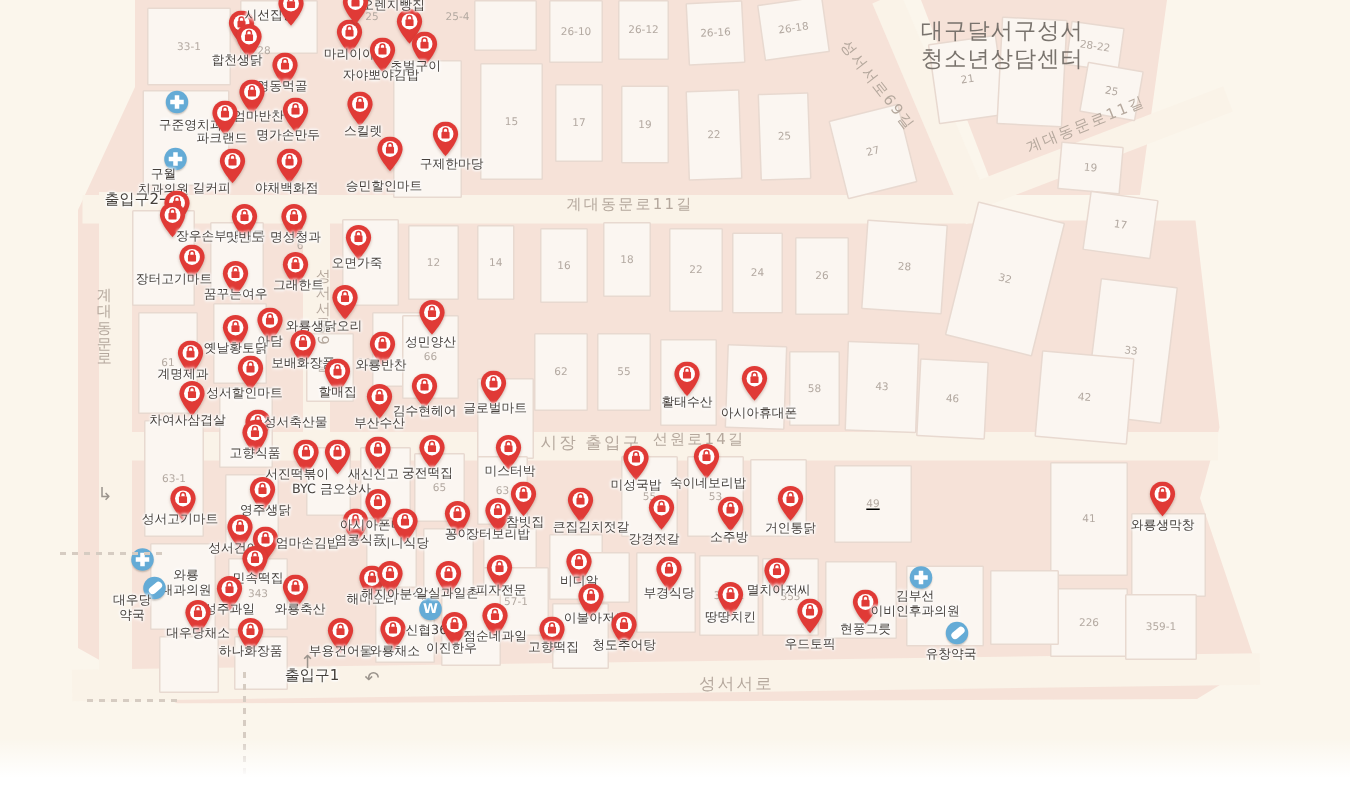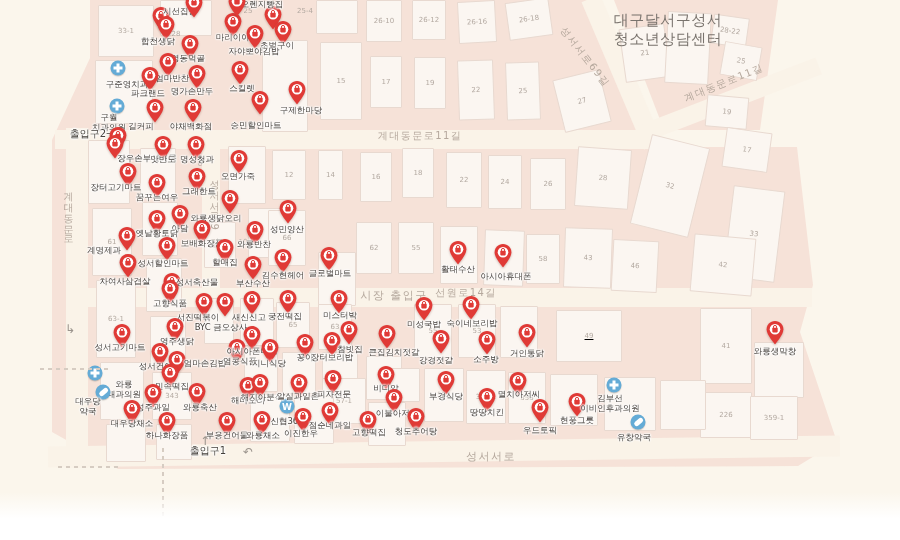--- a/index.html
+++ b/index.html
@@ -177,21 +177,21 @@
       <div class="bldg" style="left: 550px; top: 374px; width: 48px; height: 52px;"></div>
       <div class="bldg" style="left: 604px; top: 377px; width: 52px; height: 54px;"></div>
       <div class="bldg" style="left: 660px; top: 380px; width: 46px; height: 50px;"></div>
       <div class="bldg" style="left: 414px; top: 304px; width: 38px; height: 54px;">
         <span>55</span>
       </div>
       <div class="bldg" style="left: 458px; top: 304px; width: 38px; height: 54px;">
         <span>53</span>
       </div>
       <div class="bldg" style="left: 500px; top: 306px; width: 38px; height: 52px;"></div>
-      <div class="bldg" style="left: 556px; top: 310px; width: 66px; height: 52px; text-decoration: underline;">
+      <div class="bldg" style="left: 556px; top: 310px; width: 52px; height: 52px; text-decoration: underline;">
         <span>49</span>
       </div>
       <div class="bldg" style="left: 228px; top: 146px; width: 38px; height: 58px;"></div>
       <div class="bldg" style="left: 272px; top: 150px; width: 34px; height: 50px;">
         <span>12</span>
       </div>
       <div class="bldg" style="left: 248px; top: 208px; width: 34px; height: 50px;"></div>
       <div class="bldg" style="left: 268px; top: 210px; width: 38px; height: 56px;">
         <span>66</span>
       </div>
@@ -464,21 +464,21 @@
           <rect x="6.3" y="6.8" width="5.4" height="4.6" rx="0.8" fill="#e03a36"></rect>
           <path d="M7.4 7 v-1 a1.6 1.6 0 0 1 3.2 0 v1" fill="none" stroke="#e03a36" stroke-width="1"></path>
         </svg></div>
       <div class="poi-label" style="left: 202px; top: 243px;">보배화장품</div>
       <div class="pin" style="left: 118px; top: 227px;"><svg width="18" height="24" viewBox="0 0 18 24">
           <path d="M9 0C4.1 0 .6 3.7 .6 8.4 C.6 13.9 9 23.2 9 23.2 C9 23.2 17.4 13.9 17.4 8.4 C17.4 3.7 13.9 0 9 0Z" fill="#e03a36"></path>
           <circle cx="9" cy="8.3" r="5.3" fill="#fff"></circle>
           <rect x="6.3" y="6.8" width="5.4" height="4.6" rx="0.8" fill="#e03a36"></rect>
           <path d="M7.4 7 v-1 a1.6 1.6 0 0 1 3.2 0 v1" fill="none" stroke="#e03a36" stroke-width="1"></path>
         </svg></div>
-      <div class="poi-label" style="left: 104px; top: 250px;">계명제과</div>
+      <div class="poi-label" style="left: 122px; top: 250px;">계명제과</div>
       <div class="pin" style="left: 119px; top: 254px;"><svg width="18" height="24" viewBox="0 0 18 24">
           <path d="M9 0C4.1 0 .6 3.7 .6 8.4 C.6 13.9 9 23.2 9 23.2 C9 23.2 17.4 13.9 17.4 8.4 C17.4 3.7 13.9 0 9 0Z" fill="#e03a36"></path>
           <circle cx="9" cy="8.3" r="5.3" fill="#fff"></circle>
           <rect x="6.3" y="6.8" width="5.4" height="4.6" rx="0.8" fill="#e03a36"></rect>
           <path d="M7.4 7 v-1 a1.6 1.6 0 0 1 3.2 0 v1" fill="none" stroke="#e03a36" stroke-width="1"></path>
         </svg></div>
       <div class="poi-label" style="left: 125px; top: 281px;">차여사삼겹살</div>
       <div class="pin" style="left: 158px; top: 237px;"><svg width="18" height="24" viewBox="0 0 18 24">
           <path d="M9 0C4.1 0 .6 3.7 .6 8.4 C.6 13.9 9 23.2 9 23.2 C9 23.2 17.4 13.9 17.4 8.4 C17.4 3.7 13.9 0 9 0Z" fill="#e03a36"></path>
           <circle cx="9" cy="8.3" r="5.3" fill="#fff"></circle>

